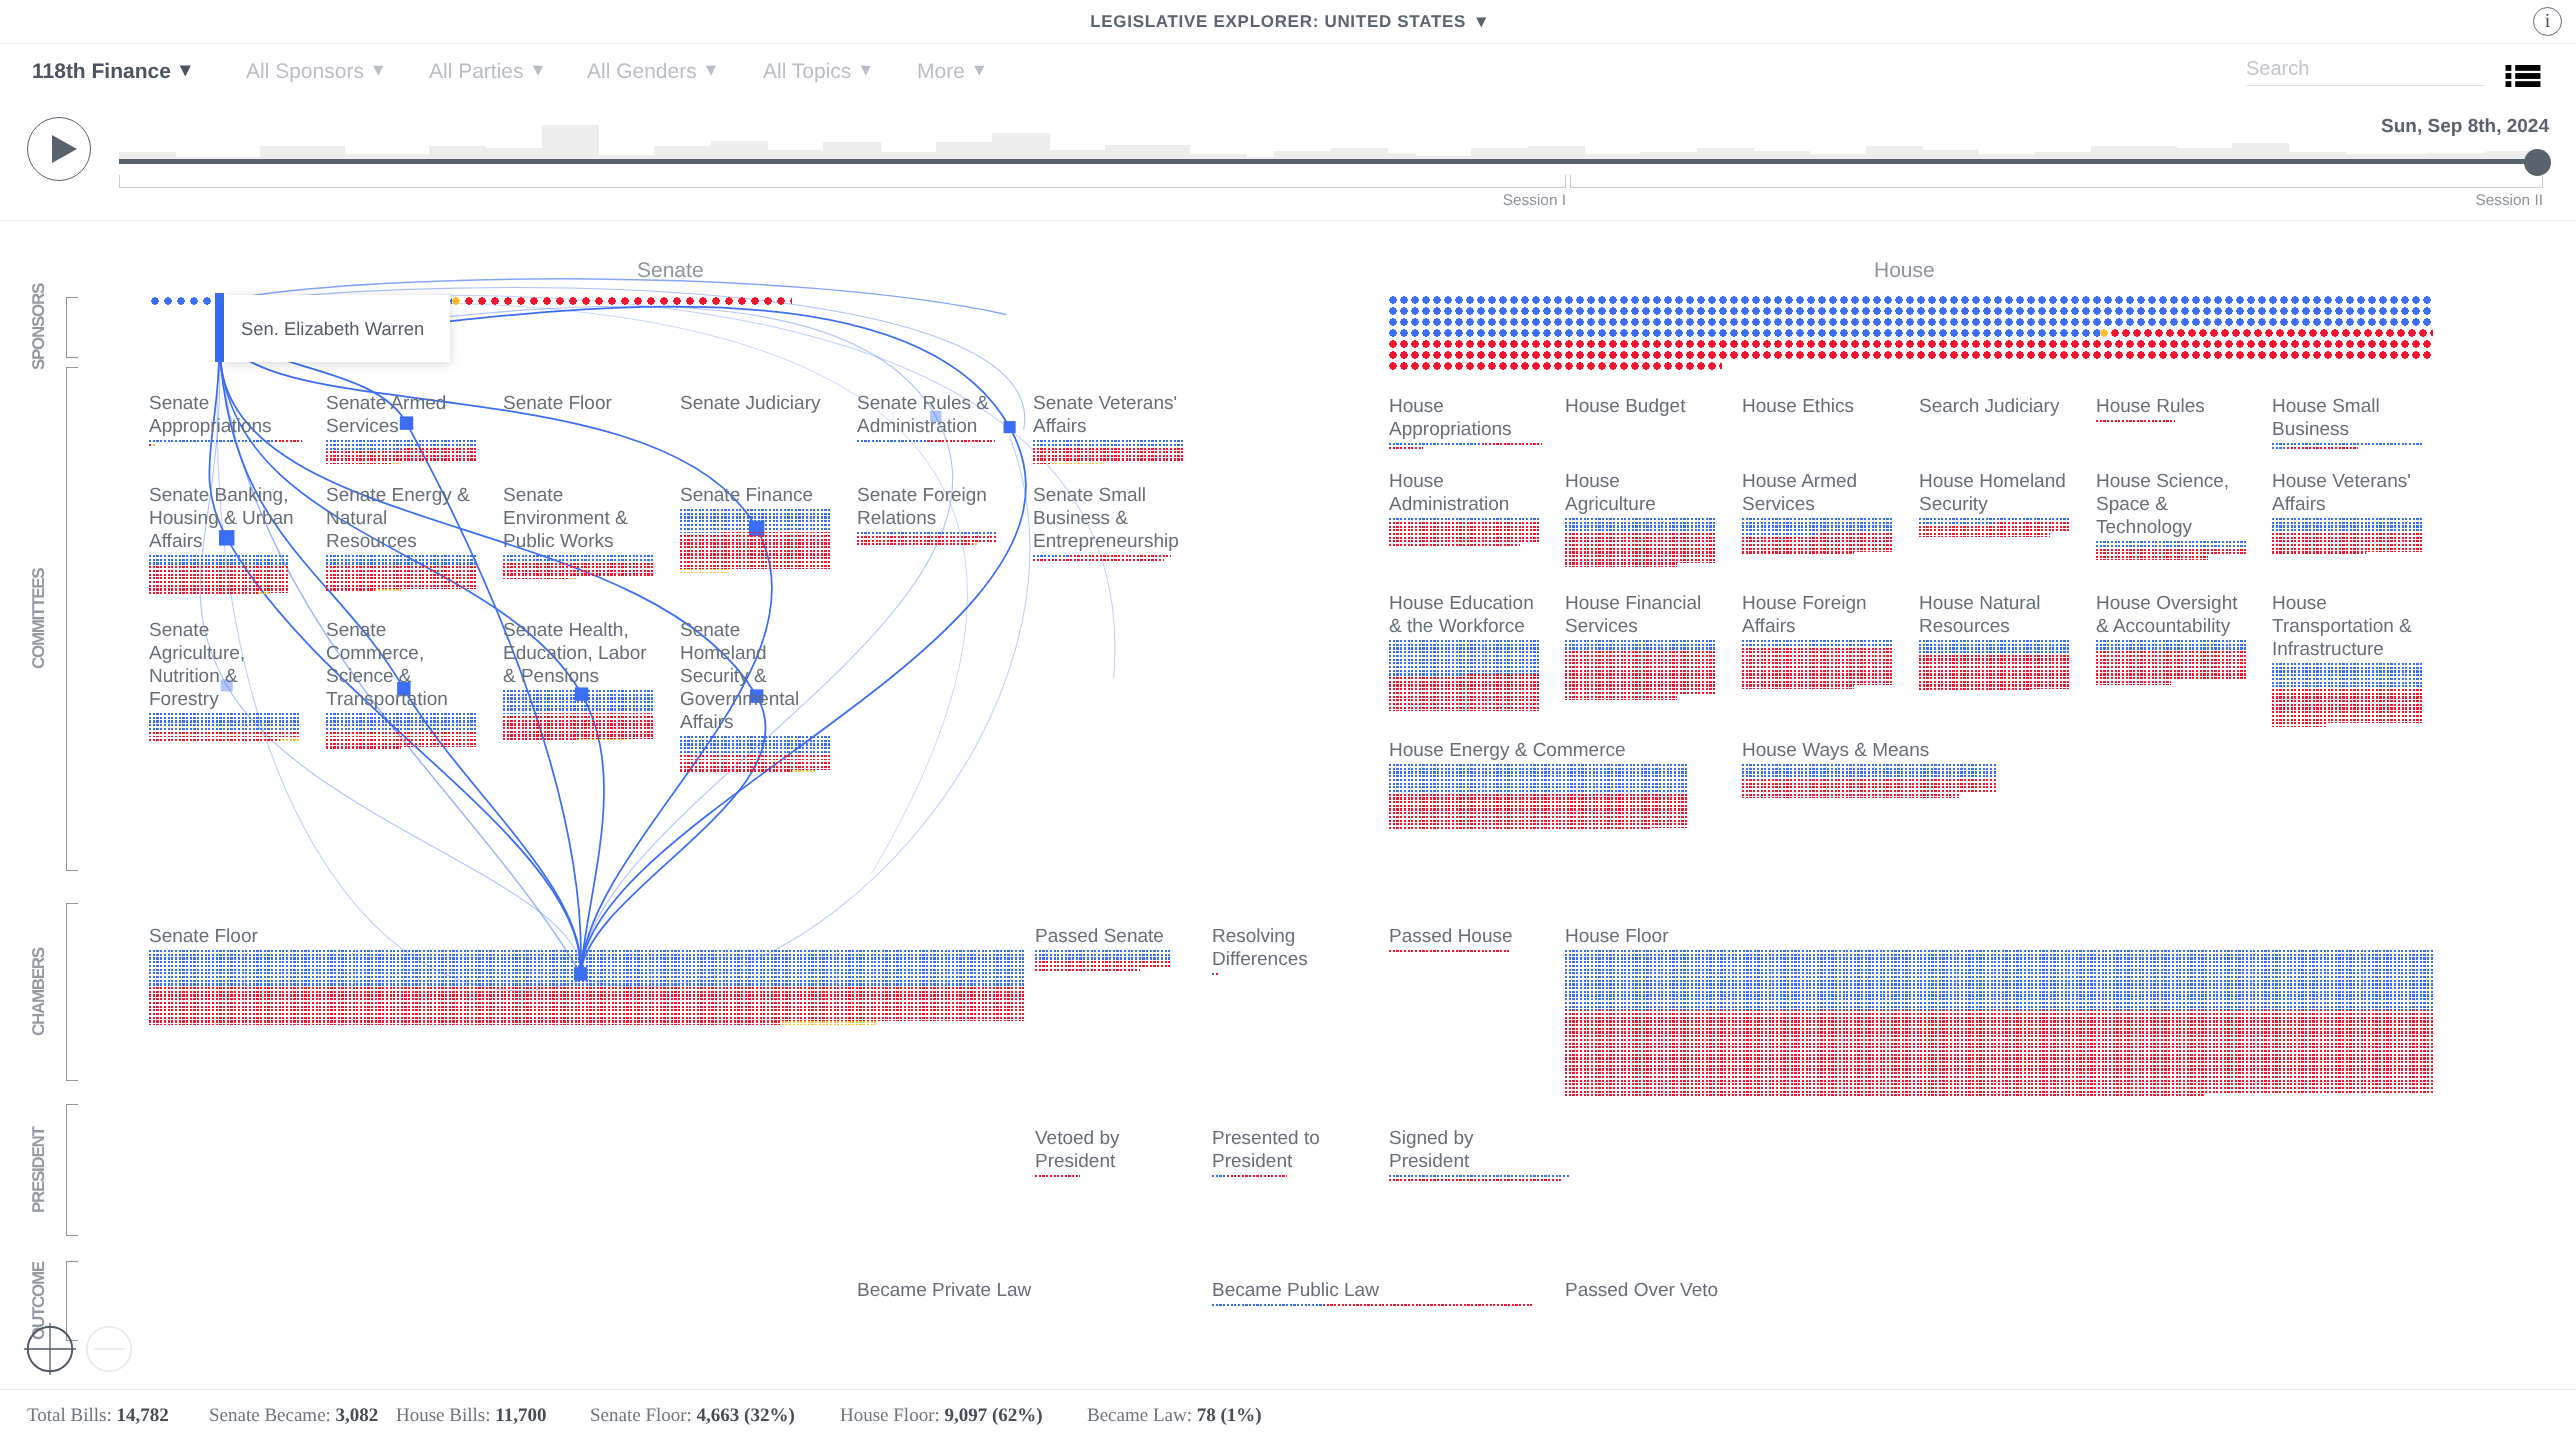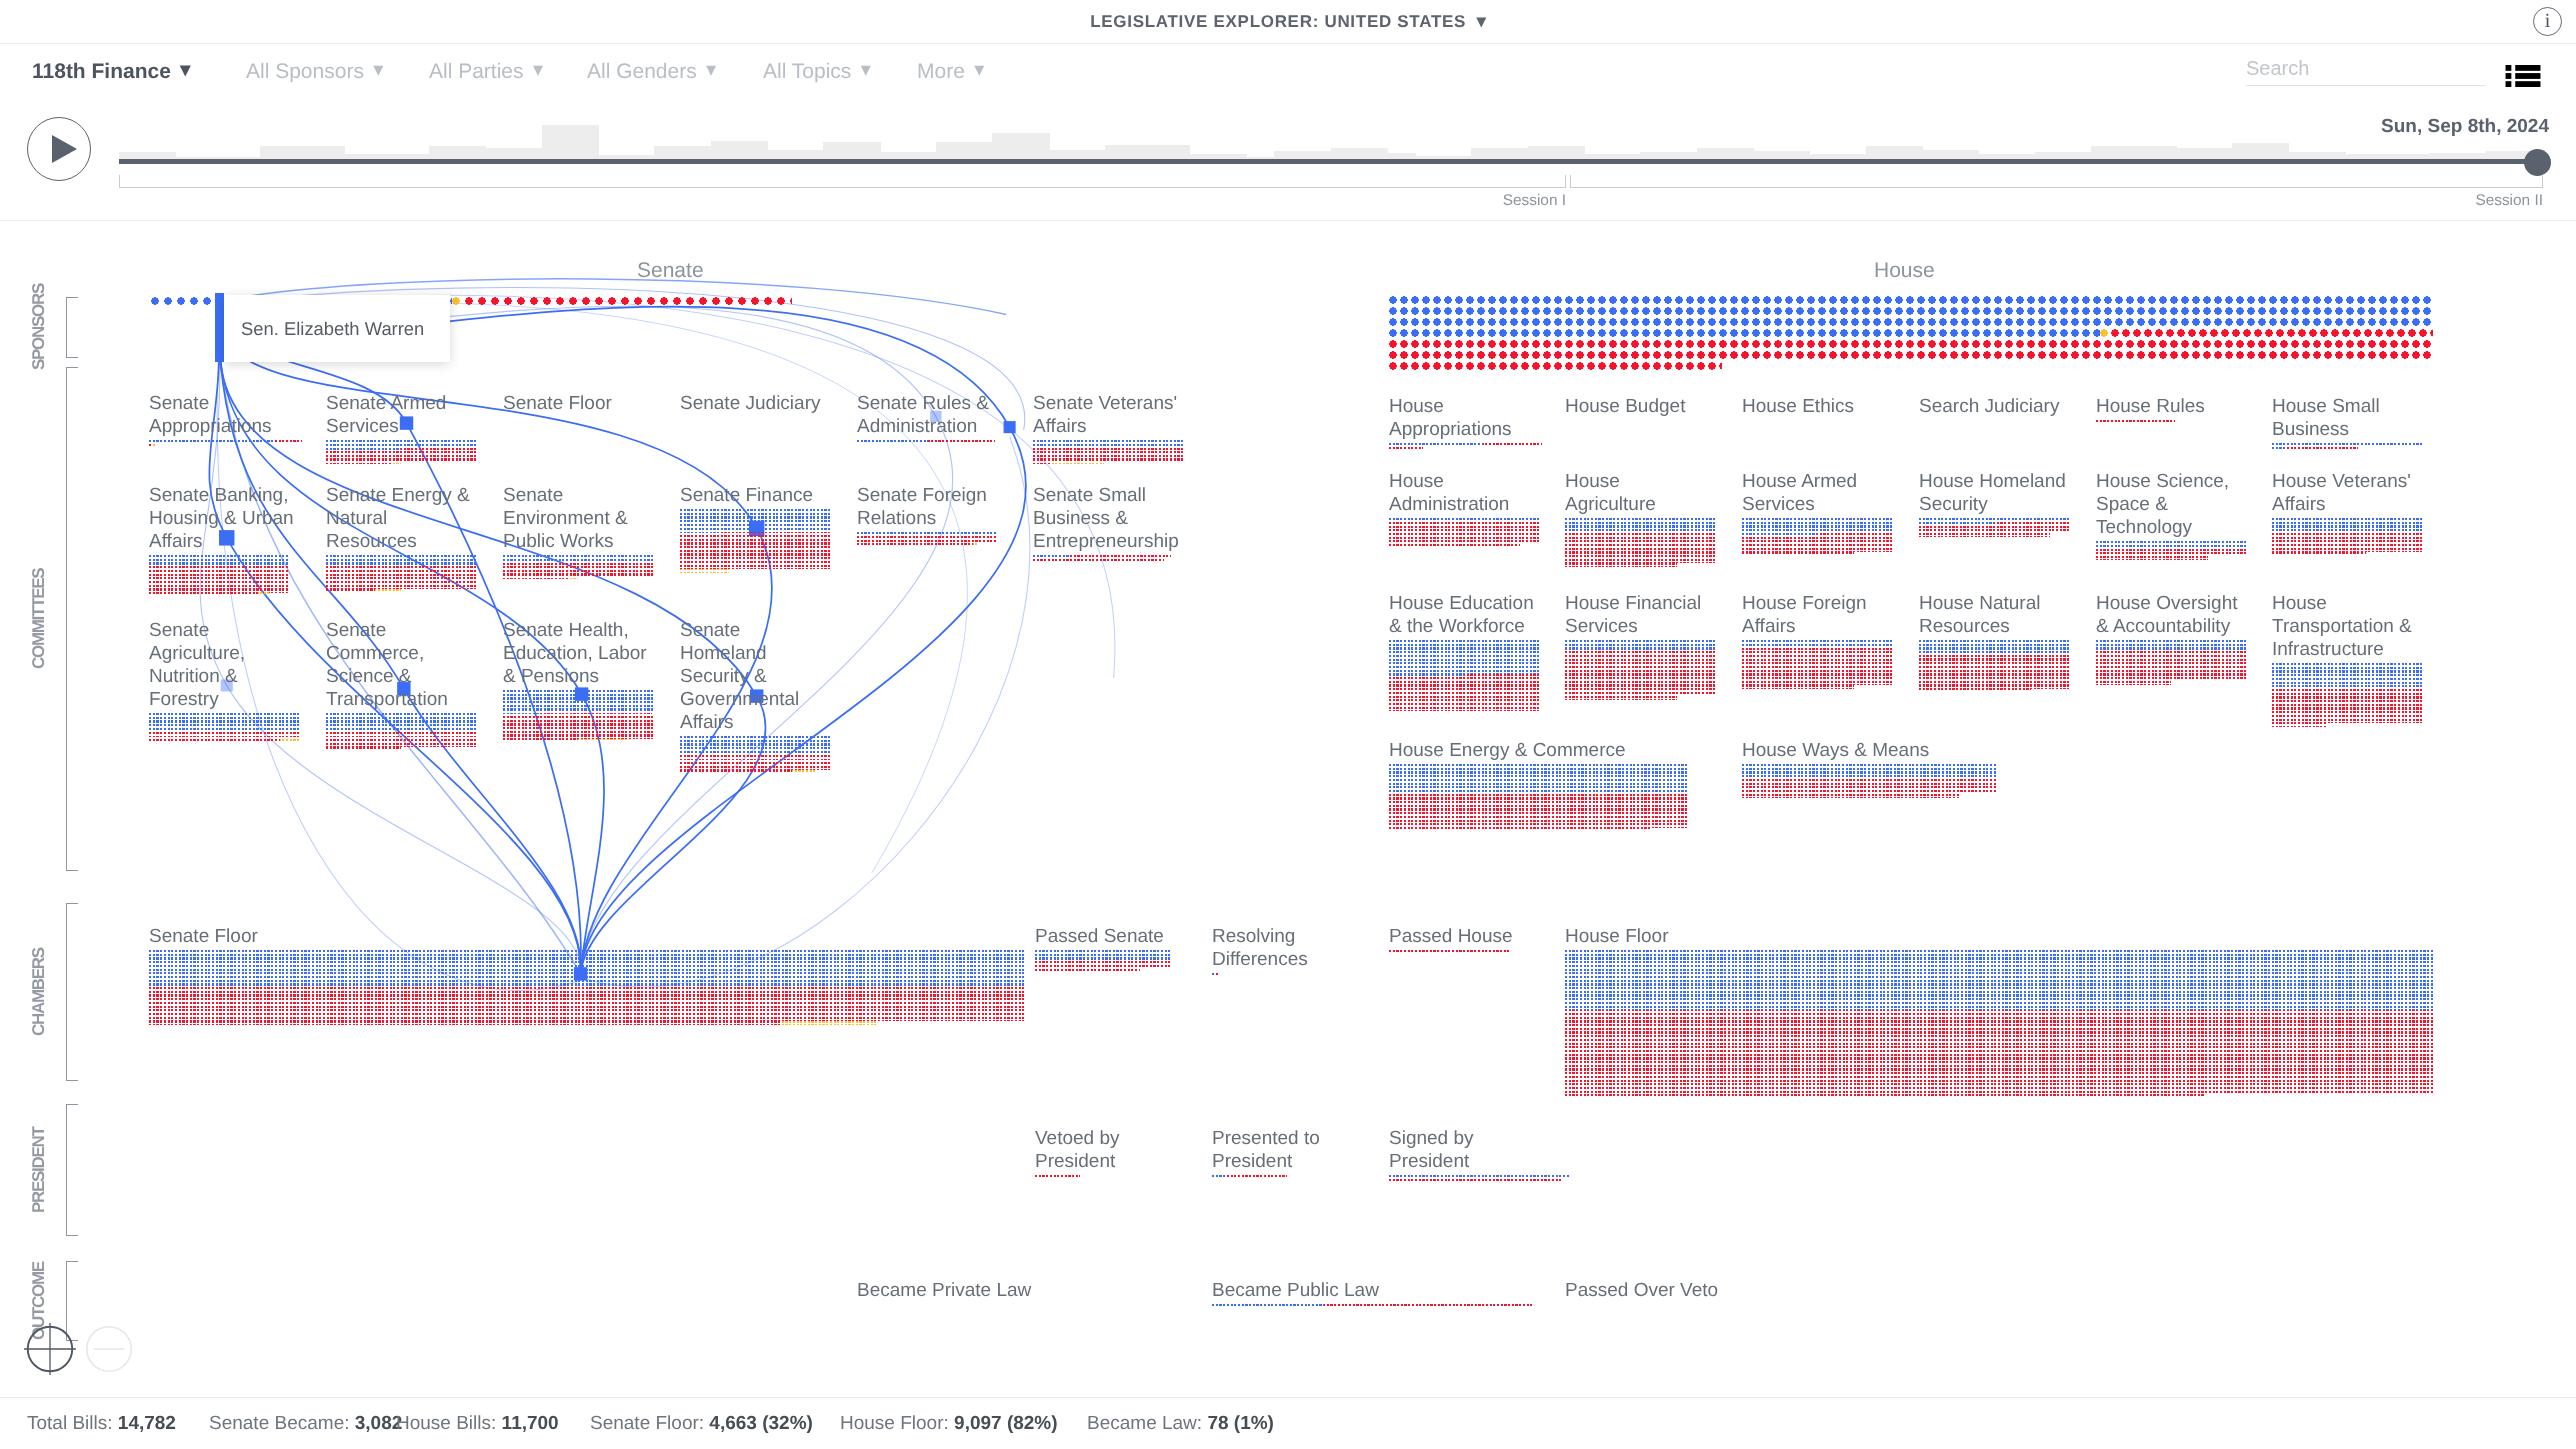--- a/index.html
+++ b/index.html
@@ -77,22 +77,22 @@
     -webkit-mask-image:radial-gradient(circle var(--r) at var(--r) var(--r),#000 92%,transparent 96%);
     mask-image:radial-gradient(circle var(--r) at var(--r) var(--r),#000 92%,transparent 96%);
     -webkit-mask-size:var(--mx) var(--my);mask-size:var(--mx) var(--my);
     -webkit-mask-repeat:repeat;mask-repeat:repeat;}
   .sqmark{position:absolute;}
   #tooltip{position:absolute;background:#fff;box-shadow:0 2px 10.7px rgba(0,0,0,.16);
            font-size:18.4px;color:#555c66;display:flex;align-items:center;padding-left:17px;z-index:5;}
   #zoomin,#zoomout{position:absolute;}
 
   
-  #footer{position:absolute;left:0;bottom:0;width:2576px;height:52px;
-          border-top:0.7px solid #e7e9eb;background:#fff;}
+  #footer{position:absolute;left:0;bottom:8px;width:2576px;height:52px;
+          border-top:0.7px solid #e7e9eb;background:#fff;font-family:Liberation Serif, serif;}
   .stat{position:absolute;top:14.8px;font-size:19px;color:#6e757d;white-space:nowrap;}
   .stat b{color:#464d55;font-weight:bold;}
 
 </style>
 </head>
 <body>
 
 <div id="app">
 <div id="titlebar">
  <div id="title">
@@ -696,17 +696,17 @@
  <svg id="zoomout" style="left:79px;top:1098px" width="60" height="60" viewBox="0 0 89 89">
         <circle cx="44.5" cy="44.5" r="33.0" fill="none" stroke="#e4e6e8" stroke-width="2.2"></circle>
         <path d="M22 44.5 H67" stroke="#e1e3e6" stroke-width="2.0"></path>
       </svg>
 </div>
 <div id="footer">
  <div class="stat" style="left:27px"><span>Total Bills:</span> <b>14,782</b></div>
  <div class="stat" style="left:209px"><span>Senate Became:</span> <b>3,082</b></div>
  <div class="stat" style="left:396px"><span>House Bills:</span> <b>11,700</b></div>
  <div class="stat" style="left:590px"><span>Senate Floor:</span> <b>4,663 (32%)</b></div>
- <div class="stat" style="left:840px"><span>House Floor:</span> <b>9,097 (82%)</b></div>
+ <div class="stat" style="left:840px"><span>House Floor:</span> <b>9,097 (62%)</b></div>
  <div class="stat" style="left:1087px"><span>Became Law:</span> <b>78 (1%)</b></div>
 </div>
 </div>
 
 
 </body></html>

